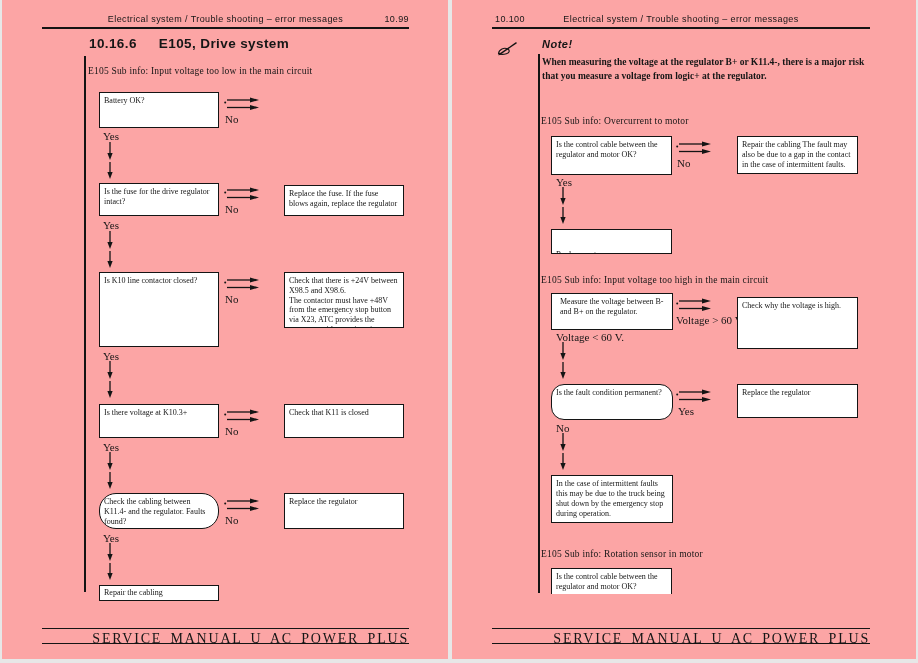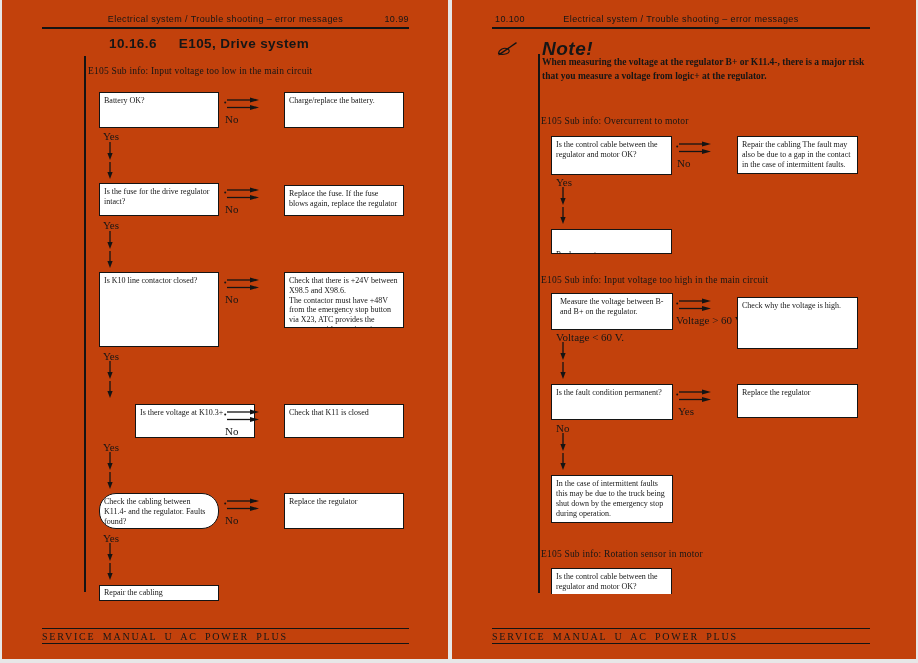--- a/index.html
+++ b/index.html
@@ -1,35 +1,35 @@
 <!DOCTYPE html>
 <html><head>
 <meta charset="utf-8">
 <style>
   html,body{margin:0;padding:0;}
   .canvas{position:relative;width:918px;height:663px;background:#e7e7e7;overflow:hidden;
           font-family:"Liberation Serif",serif;color:#161616;}
-  .page{position:absolute;top:0;height:659px;background:#c2410c;}
+  .page{position:absolute;top:0;height:659px;background:#fca5a5;}
   .page-left{left:2px;width:446px;}
   .page-right{left:452px;width:464px;}
   .abs{position:absolute;}
   .hdr{font-family:"Liberation Sans",sans-serif;font-size:9px;letter-spacing:.4px;white-space:nowrap;}
   .rule{position:absolute;height:2px;background:#141414;}
   .thinrule{position:absolute;height:1px;background:#141414;}
   .title{font-family:"Liberation Sans",sans-serif;font-weight:bold;font-size:13.5px;letter-spacing:.4px;white-space:nowrap;}
   .title .tnum{margin-right:22px;}
   .subhead{font-family:"Liberation Serif",serif;font-weight:normal;font-size:9.5px;white-space:nowrap;letter-spacing:.2px;}
   .bar{position:absolute;width:2px;background:#141414;}
   .fbox{position:absolute;border:1.4px solid #141414;background:#fff;font-size:8px;line-height:1.25;
         padding:3px 4px;box-sizing:border-box;overflow:hidden;}
   .fbox span{display:block;}
   .lbl{position:absolute;font-size:11px;white-space:nowrap;}
-  .note-title{font-family:"Liberation Sans",sans-serif;font-weight:bold;font-style:italic;font-size:19px;letter-spacing:.5px;}
+  .note-title{font-family:"Liberation Sans",sans-serif;font-weight:bold;font-style:italic;font-size:11px;letter-spacing:.5px;}
   .note-text{position:absolute;font-weight:bold;font-size:9.5px;line-height:1.5;}
-  .footer-text{position:absolute;font-size:10px;letter-spacing:1.8px;word-spacing:3px;text-align:left;white-space:nowrap;}
+  .footer-text{position:absolute;font-size:14px;letter-spacing:1.8px;word-spacing:3px;text-align:right;white-space:nowrap;}
   svg{display:block;}
   .hidden-defs{position:absolute;width:0;height:0;overflow:hidden;}
 </style>
 </head>
 <body>
 
 <svg class="hidden-defs" aria-hidden="true">
   <defs>
     <g id="g-harrow" stroke="#141414" fill="#141414">
       <circle cx="1.2" cy="6.5" r="1" stroke="none"></circle>
@@ -53,38 +53,35 @@
 </svg>
 
 <div class="canvas">
 
   <div class="page page-left">
 
     <div class="abs hdr" style="left:40px;top:14px;width:367px;text-align:center;">Electrical system / Trouble shooting – error messages</div>
     <div class="abs hdr" style="left:340px;top:14px;width:67px;text-align:right;">10.99</div>
     <div class="rule" style="left:40px;top:27px;width:367px;"></div>
 
-    <div class="abs title" style="left:87px;top:36px;margin-left:20px;">
+    <div class="abs title" style="left:87px;top:36px;">
       <span class="tnum">10.16.6</span><span>E105, Drive system</span>
     </div>
 
     <div class="bar" style="left:82px;top:56px;height:536px;"></div>
 
     <div class="abs subhead" style="left:86px;top:66px;">E105 Sub info: Input voltage too low in the main circuit</div>
 
     <div class="fbox" style="left:97px;top:92px;width:120px;height:36px;">
       <span>Battery OK?</span>
       </div>
     <svg class="abs" style="left:222px;top:96px;" width="36" height="16">
         <use href="#g-harrow"></use>
       </svg>
     <div class="lbl" style="left:223px;top:113px;">No</div>
-    <div class="fbox" style="left:282px;top:92px;width:120px;height:36px;">
-      <span>Charge/replace the battery.</span>
-      </div>
     <div class="lbl" style="left:101px;top:130px;">Yes</div>
     <svg class="abs" style="left:102px;top:142px;" width="12" height="38">
         <use href="#g-varrow"></use>
       </svg>
 
     <div class="fbox" style="left:97px;top:183px;width:120px;height:33px;">
       <span>Is the fuse for the drive regulator intact?</span>
       </div>
     <svg class="abs" style="left:222px;top:186px;" width="36" height="16">
         <use href="#g-harrow"></use>
@@ -107,21 +104,21 @@
     <div class="lbl" style="left:223px;top:293px;">No</div>
     <div class="fbox" style="left:282px;top:272px;width:120px;height:56px;line-height:1.22;">
       <span>Check that there is +24V between X98.5 and X98.6.</span>
       <span>The contactor must have +48V from the emergency stop button via X23, ATC provides the contactor with negative via XC3.22.</span>
       </div>
     <div class="lbl" style="left:101px;top:350px;">Yes</div>
     <svg class="abs" style="left:102px;top:361px;" width="12" height="38">
         <use href="#g-varrow"></use>
       </svg>
 
-    <div class="fbox" style="left:97px;top:404px;width:120px;height:34px;margin-left:36px;">
+    <div class="fbox" style="left:97px;top:404px;width:120px;height:34px;">
       <span>Is there voltage at K10.3+</span>
       </div>
     <svg class="abs" style="left:222px;top:408px;" width="36" height="16">
         <use href="#g-harrow"></use>
       </svg>
     <div class="lbl" style="left:223px;top:425px;">No</div>
     <div class="fbox" style="left:282px;top:404px;width:120px;height:34px;">
       <span>Check that K11 is closed</span>
       </div>
     <div class="lbl" style="left:101px;top:441px;">Yes</div>
@@ -196,21 +193,21 @@
       </svg>
     <div class="lbl" style="left:224px;top:314px;">Voltage &gt; 60 V</div>
     <div class="fbox" style="left:285px;top:297px;width:121px;height:52px;">
       <span>Check why the voltage is high.</span>
       </div>
     <div class="lbl" style="left:104px;top:331px;">Voltage &lt; 60 V.</div>
     <svg class="abs" style="left:105px;top:342px;" width="12" height="38">
         <use href="#g-varrow"></use>
       </svg>
 
-    <div class="fbox" style="left:99px;top:384px;width:122px;height:36px;">
+    <div class="fbox" style="left:99px;top:384px;width:122px;height:36px;border-radius:13px;">
       <span>Is the fault condition permanent?</span>
       </div>
     <svg class="abs" style="left:224px;top:388px;" width="36" height="16">
         <use href="#g-harrow"></use>
       </svg>
     <div class="lbl" style="left:226px;top:405px;">Yes</div>
     <div class="fbox" style="left:285px;top:384px;width:121px;height:34px;">
       <span>Replace the regulator</span>
       </div>
     <div class="lbl" style="left:104px;top:422px;">No</div>

